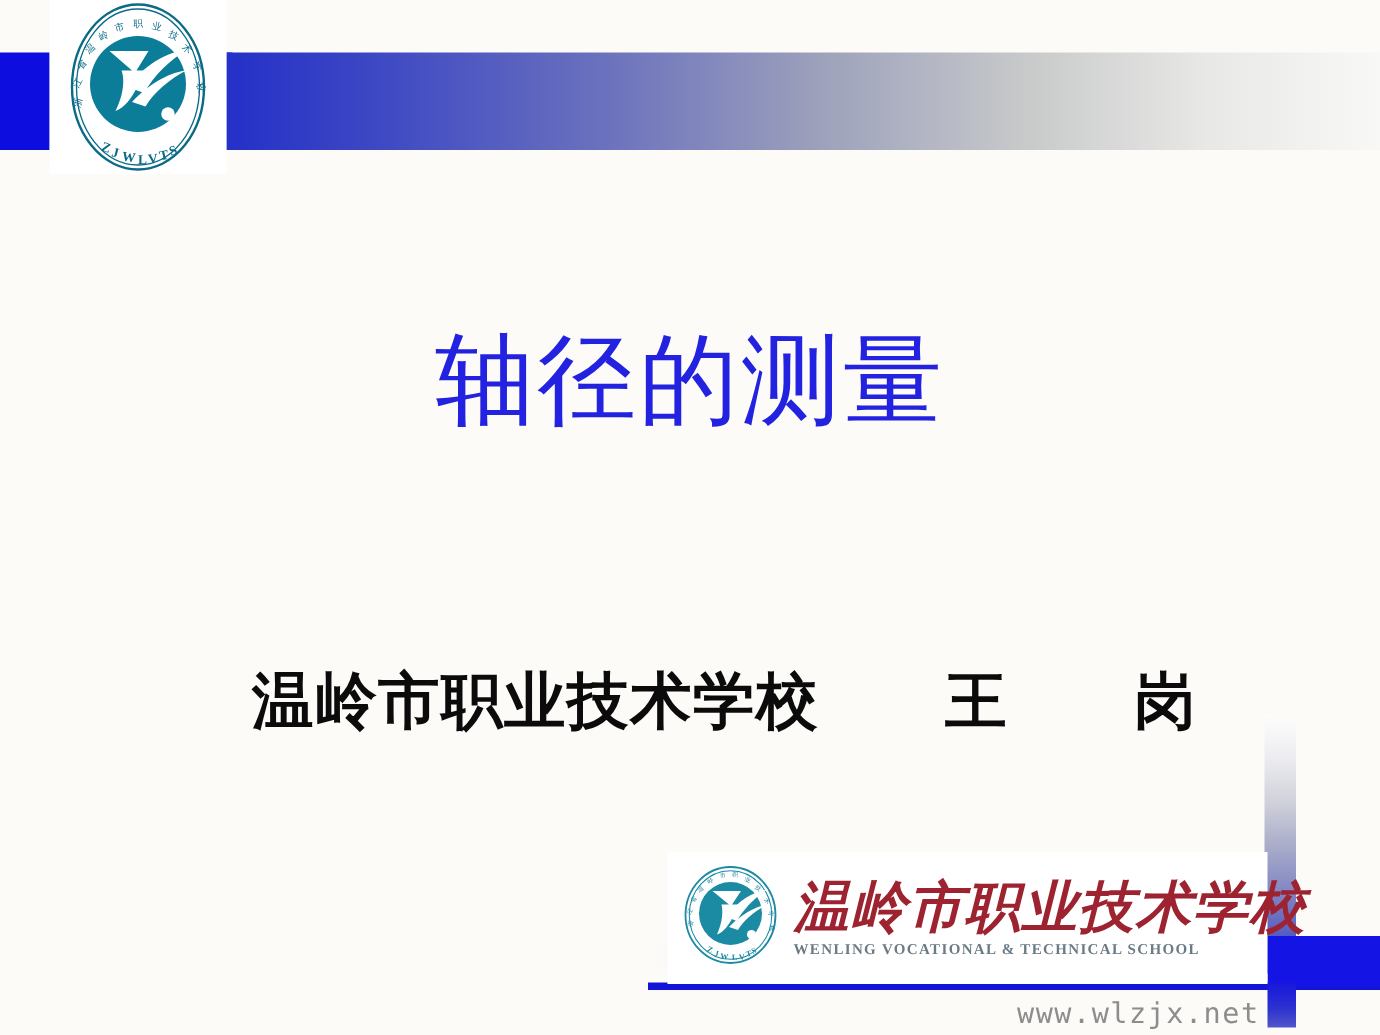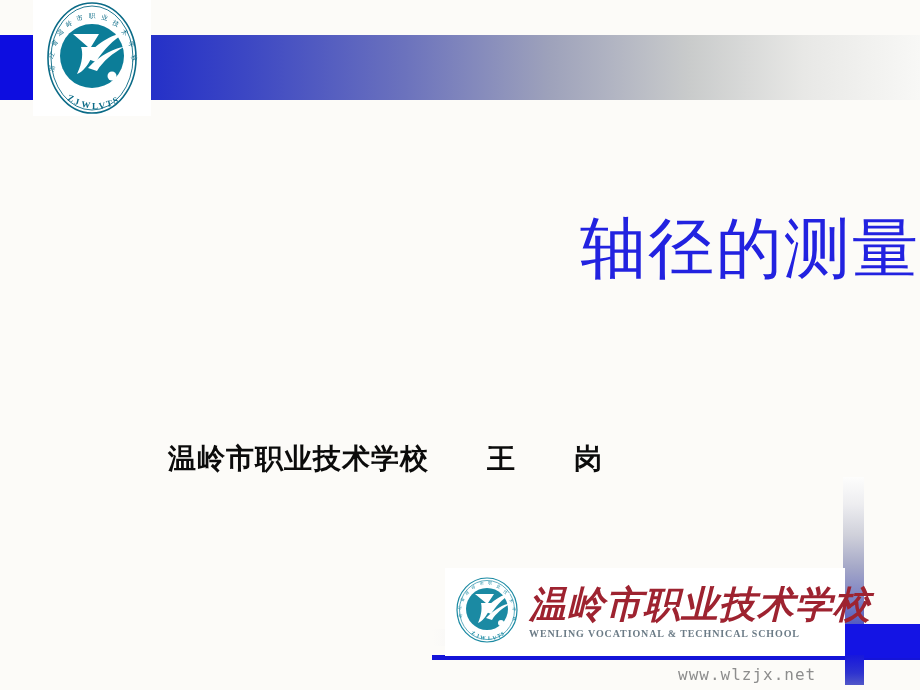--- a/index.html
+++ b/index.html
@@ -47,37 +47,37 @@
     background: #ffffff;
   }
   .hdr-logo-box svg { display: block; }
 
   
   .title {
     position: absolute;
     left: 0;
     top: 218px;
     width: 920px;
-    text-align: right;
+    text-align: center;
     color: #2222e0;
-    font-family: Liberation Mono, monospace;
+    font-family: Liberation Sans, sans-serif;
     font-size: 66px;
     line-height: 1.08;
     letter-spacing: 2px;
     white-space: nowrap;
   }
 
   
   .subtitle {
     position: absolute;
     left: 168px;
     top: 440px;
     color: #0b0b0b;
     font-family: "DejaVu Sans", "Liberation Sans", sans-serif;
-    font-size: 28px;
+    font-size: 41px;
     font-weight: bold;
     letter-spacing: 1px;
     white-space: pre;
   }
 
   
   .vbar-gradient {
     position: absolute;
     left: 843px;
     top: 477px;
@@ -158,21 +158,21 @@
     white-space: nowrap;
   }
 
   
   .foot-url {
     position: absolute;
     left: 678px;
     top: 665px;
     color: #8d8d8d;
     font-family: "DejaVu Sans Mono", "Liberation Mono", monospace;
-    font-size: 16px;
+    font-size: 19px;
     letter-spacing: 1px;
     white-space: nowrap;
   }
 </style>
 </head>
 <body>
 
 <div id="slide">
 
   <div class="hdr-solid"></div>

